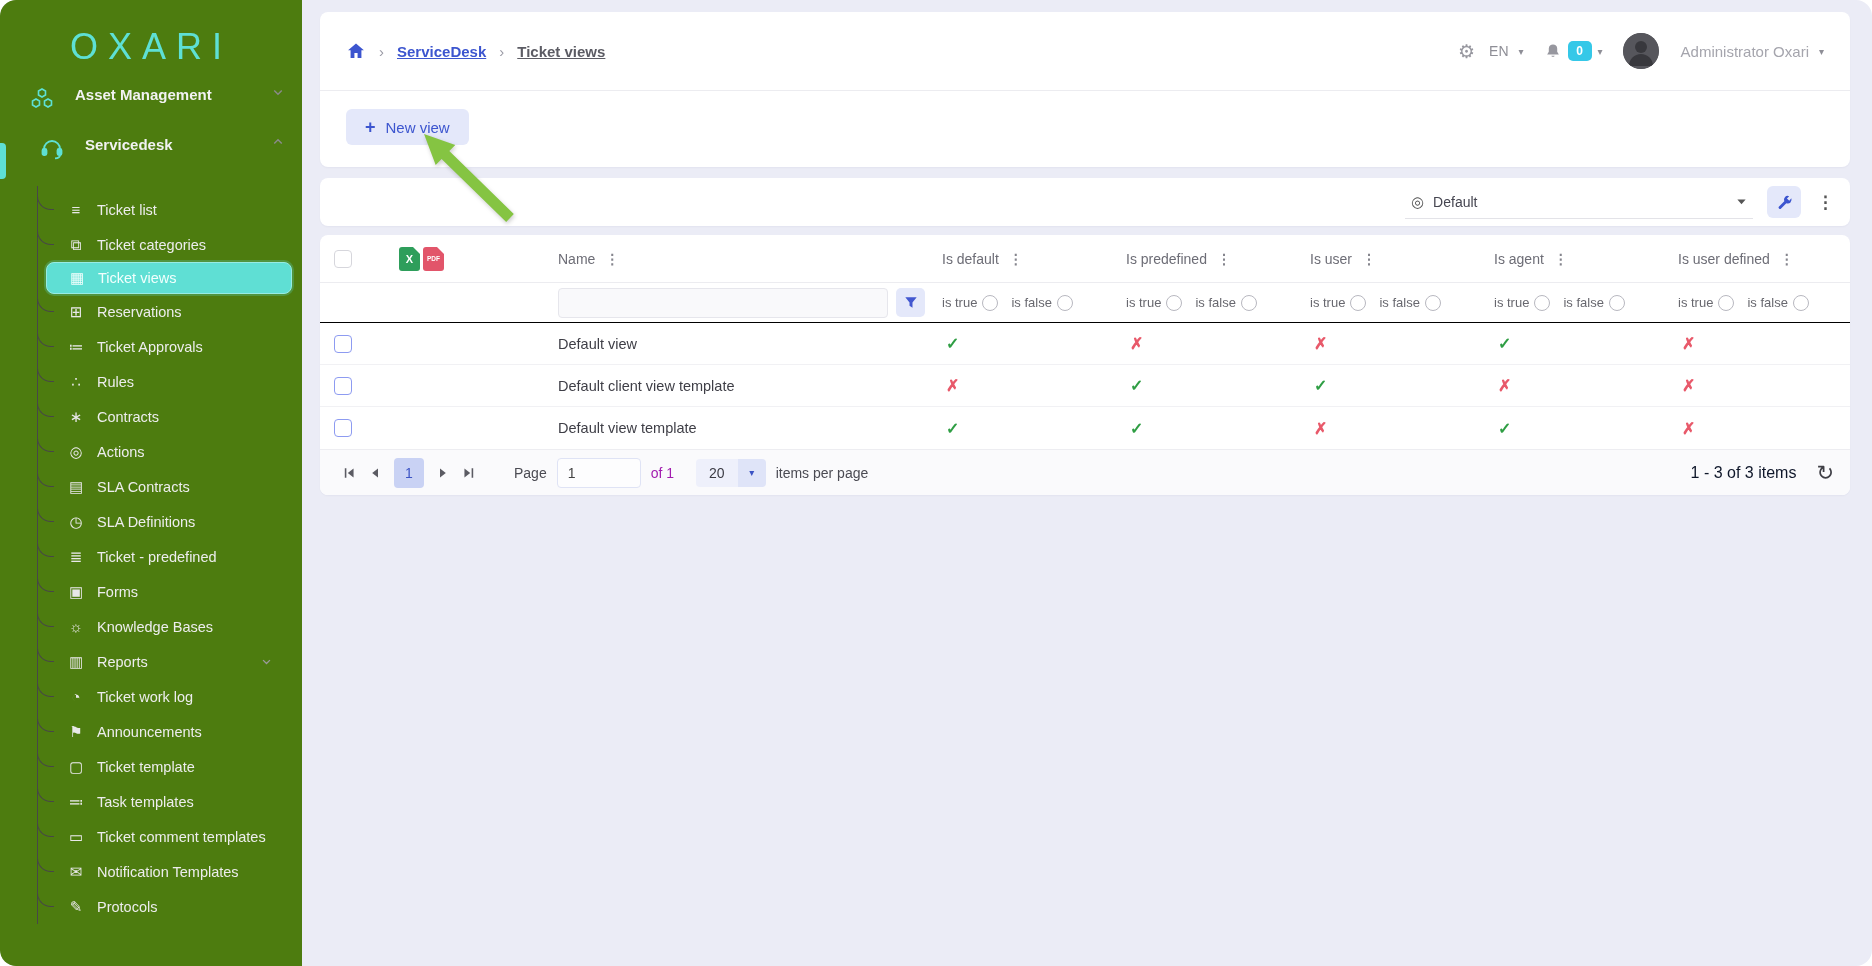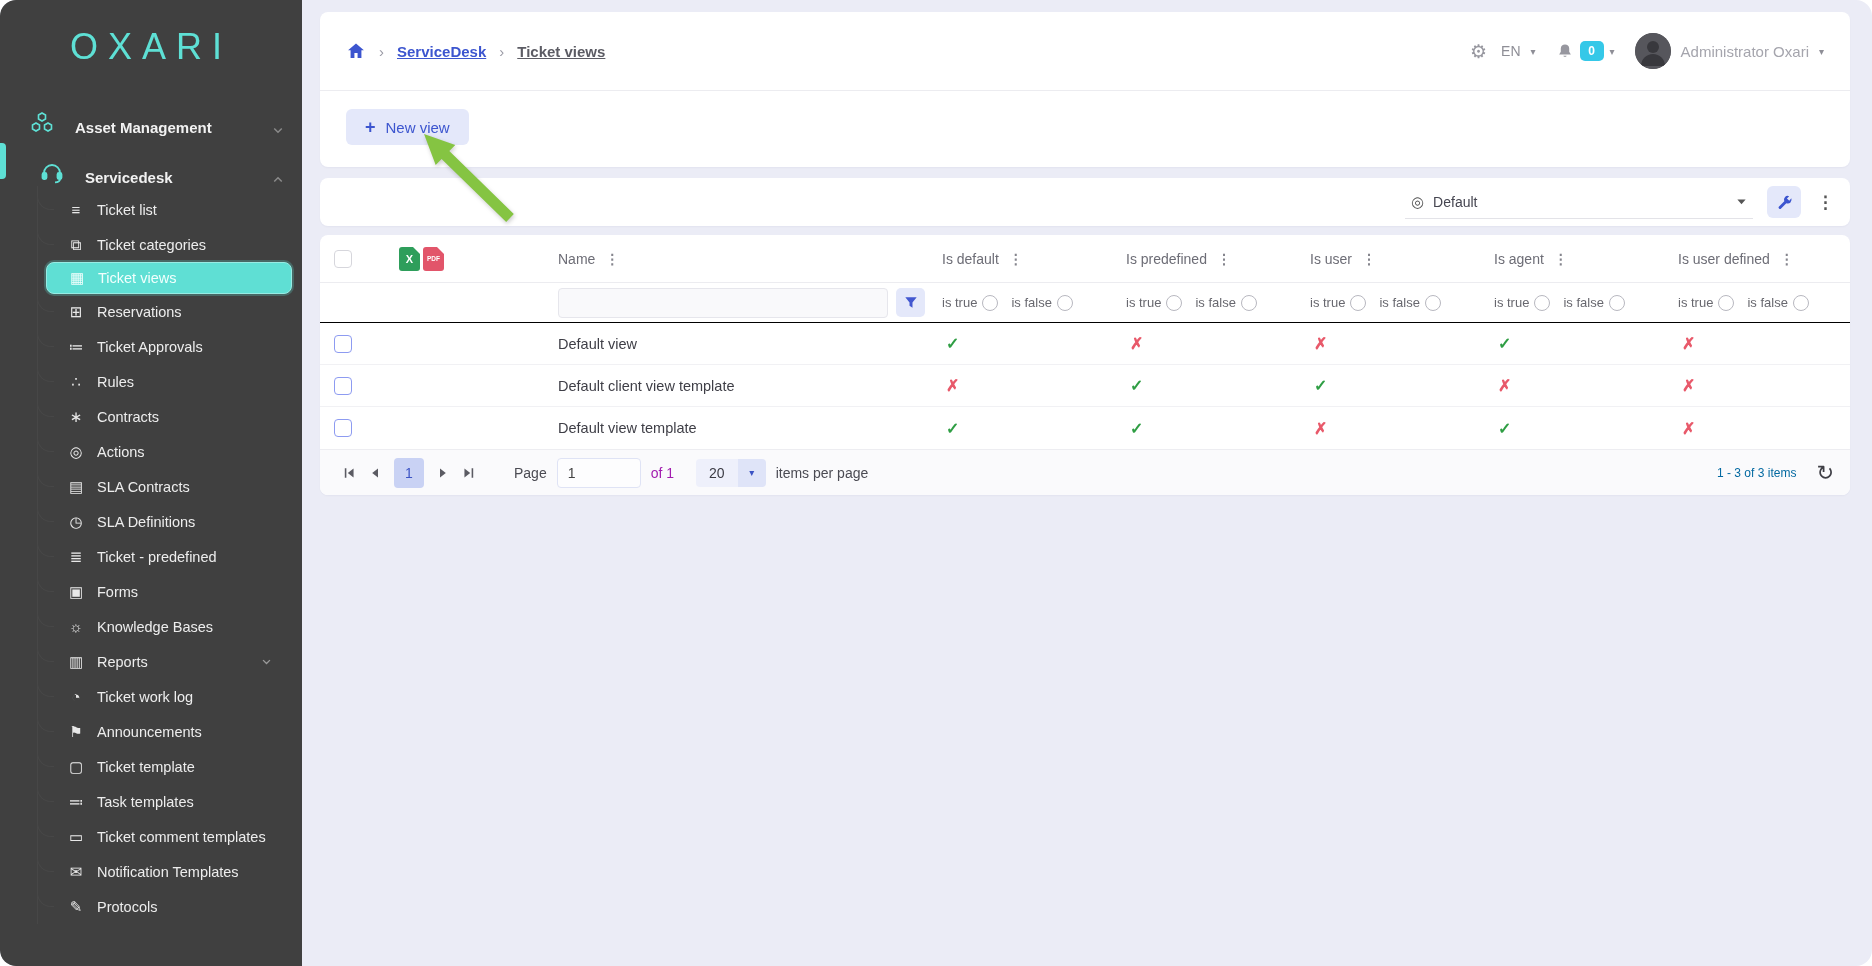--- a/index.html
+++ b/index.html
@@ -4,25 +4,25 @@
 <title>Ticket views</title>
 <style>
   * { margin:0; padding:0; box-sizing:border-box; }
   html,body { width:1872px; height:966px; overflow:hidden;
     font-family:"Liberation Sans", sans-serif; background:#ffffff; }
   .app { display:flex; width:1872px; height:966px; background:#ebecf6;
     border-radius:16px; overflow:hidden; }
 
   
   .sidebar { position:relative; width:302px; min-width:302px; height:100%;
-    background:#404040; border-radius:14px 0 0 14px; overflow:hidden; }
+    background:#4d7c0f; border-radius:14px 0 0 14px; overflow:hidden; }
   .logo { margin-top:26px; text-align:center; color:#5ee0d5; font-size:36px;
     font-weight:300; letter-spacing:10px; }
   .nav-sections { margin-top:18px; }
-  .nav-section { position:relative; height:50px; display:flex; align-items:flex-end;
+  .nav-section { position:relative; height:50px; display:flex; align-items:flex-start;
     padding:0 18px 0 27px; cursor:pointer; }
   .ns-icon { width:30px; display:flex; justify-content:center; }
   .ns-label { margin-left:18px; color:#f2f2f2; font-size:15px; font-weight:700; flex:1; }
   .ns-chev { color:#8a8a8a; display:flex; }
   .active-bar { position:absolute; left:0; top:7px; width:6px; height:36px;
     background:#5ee0d5; border-radius:0 4px 4px 0; }
 
   ul.tree { list-style:none; margin-left:37px; border-left:1.5px solid #474747;
     padding-top:6px; }
   .tree-item { position:relative; height:35px; display:flex; align-items:center;
@@ -54,21 +54,21 @@
   .bc-right { margin-left:auto; display:flex; align-items:center; gap:10px; }
   .gear { color:#97979f; font-size:19px; cursor:pointer; }
   .lang { color:#8e8e96; font-size:14px; font-weight:500; margin-left:4px; cursor:pointer; }
   .caret { color:#8e8e96; font-size:10px; cursor:pointer; }
   .bell-wrap { display:flex; align-items:center; gap:6px; margin-left:10px; }
   .badge { min-width:24px; height:20px; background:#35c8e8; color:#fff; font-size:12px;
     font-weight:700; border-radius:5px; display:flex; align-items:center;
     justify-content:center; cursor:pointer; }
   .avatar { width:36px; height:36px; border-radius:50%; background:#56565c;
     margin-left:10px; overflow:hidden; cursor:pointer; }
-  .uname { color:#a5a5ad; font-size:15px; margin-left:0; cursor:pointer; }
+  .uname { color:#a5a5ad; font-size:15px; margin-left:12px; cursor:pointer; }
   .divider { border-top:1px solid #ececf0; }
   .btn-row { padding:18px 26px 22px; }
   .btn-newview { display:inline-flex; align-items:center; gap:10px; background:#e4e8fa;
     color:#3c55cf; border:none; border-radius:6px; padding:9px 19px; font-size:15px;
     font-weight:500; font-family:inherit; cursor:pointer; }
   .plus { font-size:18px; font-weight:700; line-height:1; }
 
   
   .anno-arrow { position:absolute; left:108px; top:128px; width:112px; height:100px;
     z-index:5; pointer-events:none; filter:drop-shadow(1px 2px 2px rgba(0,0,0,.2)); }
@@ -131,21 +131,21 @@
   .pg-label { color:#4b4b53; font-size:14px; margin-left:32px; }
   .pg-input { width:84px; height:30px; border:1px solid #dfe3f5; border-radius:4px;
     background:#fdfdfe; font-family:inherit; font-size:14px; color:#444;
     padding:0 10px; margin:0 10px; }
   .pg-of { color:#a21caf; font-size:14px; }
   .size-dd { display:flex; margin:0 10px 0 22px; border-radius:4px; overflow:hidden; cursor:pointer; }
   .size-val { background:#eef0fb; color:#3b3b44; font-size:14px; padding:6px 13px; }
   .size-caret { width:28px; background:#dfe4f8; color:#3b53c4; font-size:10px;
     display:flex; align-items:center; justify-content:center; }
   .pg-items { color:#4b4b53; font-size:14px; }
-  .pg-info { margin-left:auto; color:#0369a1; font-size:12px; }
+  .pg-info { margin-left:auto; color:#0f172a; font-size:16px; }
   .refresh { color:#3f3f46; font-size:21px; margin-left:20px; background:none; border:none;
     cursor:pointer; line-height:1; }
 </style>
 </head>
 <body>
 
 <div class="app">
 
   <aside class="sidebar">
     <div class="logo">OXARI</div>

